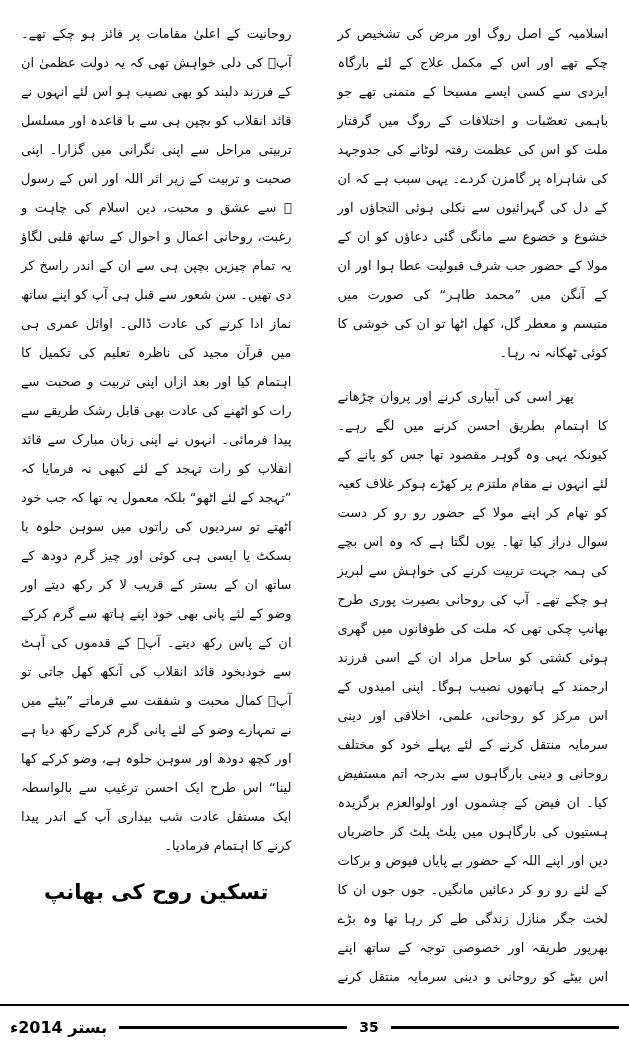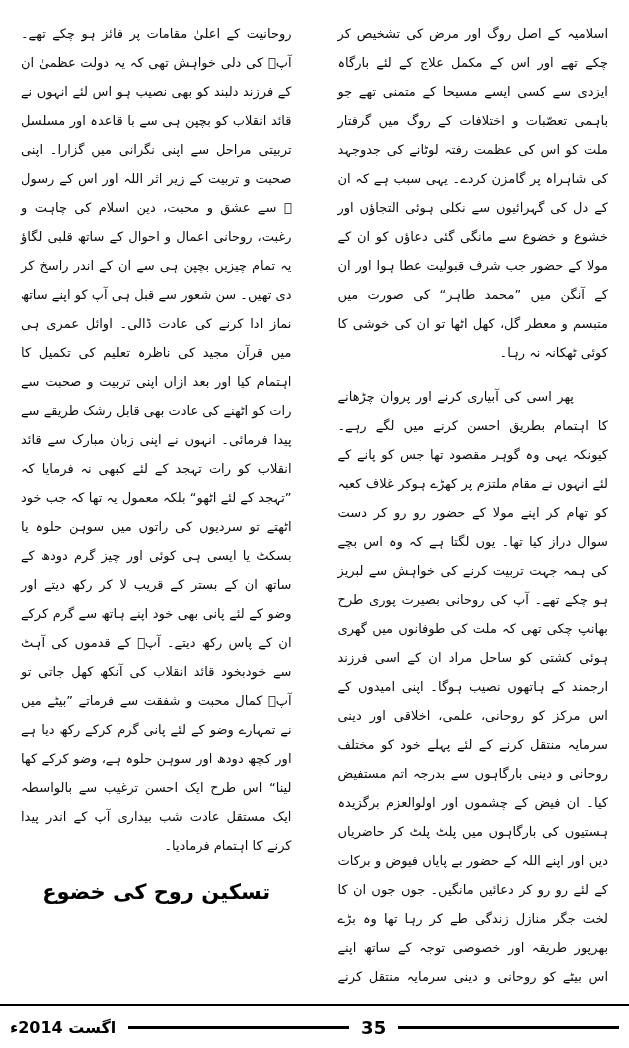--- a/index.html
+++ b/index.html
@@ -81,21 +81,21 @@
     height: 3px;
     background: #000000;
   }
   .footer .magazine {
     font-size: 14px;
     font-weight: bold;
     white-space: nowrap;
     color: #000;
   }
   .footer .pageno {
-    font-size: 18px;
+    font-size: 14px;
     font-weight: bold;
     font-family: "DejaVu Sans", sans-serif;
     color: #000;
     direction: ltr;
   }
   .footer .date {
     font-size: 16px;
     font-weight: bold;
     white-space: nowrap;
     color: #000;
@@ -109,26 +109,26 @@
   <div class="columns">
 
     <div class="col">
       <p>اسلامیہ کے اصل روگ اور مرض کی تشخیص کر چکے تھے اور اس کے مکمل علاج کے لئے بارگاہ ایزدی سے کسی ایسے مسیحا کے متمنی تھے جو باہمی تعصّبات و اختلافات کے روگ میں گرفتار ملت کو اس کی عظمت رفتہ لوٹانے کی جدوجہد کی شاہراہ پر گامزن کردے۔ یہی سبب ہے کہ ان کے دل کی گہرائیوں سے نکلی ہوئی التجاؤں اور خشوع و خضوع سے مانگی گئی دعاؤں کو ان کے مولا کے حضور جب شرف قبولیت عطا ہوا اور ان کے آنگن میں ”محمد طاہر“ کی صورت میں متبسم و معطر گل، کھل اٹھا تو ان کی خوشی کا کوئی ٹھکانہ نہ رہا۔</p>
       <p class="indent">پھر اسی کی آبیاری کرنے اور پروان چڑھانے کا اہتمام بطریق احسن کرنے میں لگے رہے۔ کیونکہ یہی وہ گوہر مقصود تھا جس کو پانے کے لئے انہوں نے مقام ملتزم پر کھڑے ہوکر غلاف کعبہ کو تھام کر اپنے مولا کے حضور رو رو کر دست سوال دراز کیا تھا۔ یوں لگتا ہے کہ وہ اس بچے کی ہمہ جہت تربیت کرنے کی خواہش سے لبریز ہو چکے تھے۔ آپ کی روحانی بصیرت پوری طرح بھانپ چکی تھی کہ ملت کی طوفانوں میں گھری ہوئی کشتی کو ساحل مراد ان کے اسی فرزند ارجمند کے ہاتھوں نصیب ہوگا۔ اپنی امیدوں کے اس مرکز کو روحانی، علمی، اخلاقی اور دینی سرمایہ منتقل کرنے کے لئے پہلے خود کو مختلف روحانی و دینی بارگاہوں سے بدرجہ اتم مستفیض کیا۔ ان فیض کے چشموں اور اولوالعزم برگزیدہ ہستیوں کی بارگاہوں میں پلٹ پلٹ کر حاضریاں دیں اور اپنے اللہ کے حضور بے پایاں فیوض و برکات کے لئے رو رو کر دعائیں مانگیں۔ جوں جوں ان کا لخت جگر منازل زندگی طے کر رہا تھا وہ بڑے بھرپور طریقہ اور خصوصی توجہ کے ساتھ اپنے اس بیٹے کو روحانی و دینی سرمایہ منتقل کرنے میں ہمہ تن مصروف عمل رہے۔</p>
       <p class="indent">حضرت فرید ملتؒ جس خزینہ معرفت سے اللہ تعالیٰ کے خصوصی لطف و کرم کے ذریعے فیضیاب ہوکر</p>
     </div>
 
     <div class="col">
       <p>روحانیت کے اعلیٰ مقامات پر فائز ہو چکے تھے۔ آپؒ کی دلی خواہش تھی کہ یہ دولت عظمیٰ ان کے فرزند دلبند کو بھی نصیب ہو اس لئے انہوں نے قائد انقلاب کو بچپن ہی سے با قاعدہ اور مسلسل تربیتی مراحل سے اپنی نگرانی میں گزارا۔ اپنی صحبت و تربیت کے زیر اثر اللہ اور اس کے رسول ﷺ سے عشق و محبت، دین اسلام کی چاہت و رغبت، روحانی اعمال و احوال کے ساتھ قلبی لگاؤ یہ تمام چیزیں بچپن ہی سے ان کے اندر راسخ کر دی تھیں۔ سن شعور سے قبل ہی آپ کو اپنے ساتھ نماز ادا کرنے کی عادت ڈالی۔ اوائل عمری ہی میں قرآن مجید کی ناظرہ تعلیم کی تکمیل کا اہتمام کیا اور بعد ازاں اپنی تربیت و صحبت سے رات کو اٹھنے کی عادت بھی قابل رشک طریقے سے پیدا فرمائی۔ انہوں نے اپنی زبان مبارک سے قائد انقلاب کو رات تہجد کے لئے کبھی نہ فرمایا کہ ”تہجد کے لئے اٹھو“ بلکہ معمول یہ تھا کہ جب خود اٹھتے تو سردیوں کی راتوں میں سوہن حلوہ یا بسکٹ یا ایسی ہی کوئی اور چیز گرم دودھ کے ساتھ ان کے بستر کے قریب لا کر رکھ دیتے اور وضو کے لئے پانی بھی خود اپنے ہاتھ سے گرم کرکے ان کے پاس رکھ دیتے۔ آپؒ کے قدموں کی آہٹ سے خودبخود قائد انقلاب کی آنکھ کھل جاتی تو آپؒ کمال محبت و شفقت سے فرماتے ”بیٹے میں نے تمہارے وضو کے لئے پانی گرم کرکے رکھ دیا ہے اور کچھ دودھ اور سوہن حلوہ ہے، وضو کرکے کھا لینا“ اس طرح ایک احسن ترغیب سے بالواسطہ ایک مستقل عادت شب بیداری آپ کے اندر پیدا کرنے کا اہتمام فرمادیا۔</p>
-      <h2>تسکین روح کی خضوع</h2>
+      <h2>تسکین روح کی بھانپ</h2>
     </div>
 
   </div>
 
   <div class="footer-rule"></div>
   <div class="footer">
     <span class="seg-line"></span>
     <span class="pageno">35</span>
     <span class="seg-line"></span>
-    <span class="date">اگست 2014ء</span>
+    <span class="date">بستر 2014ء</span>
   </div>
 
 </div>
 
 </body></html>

